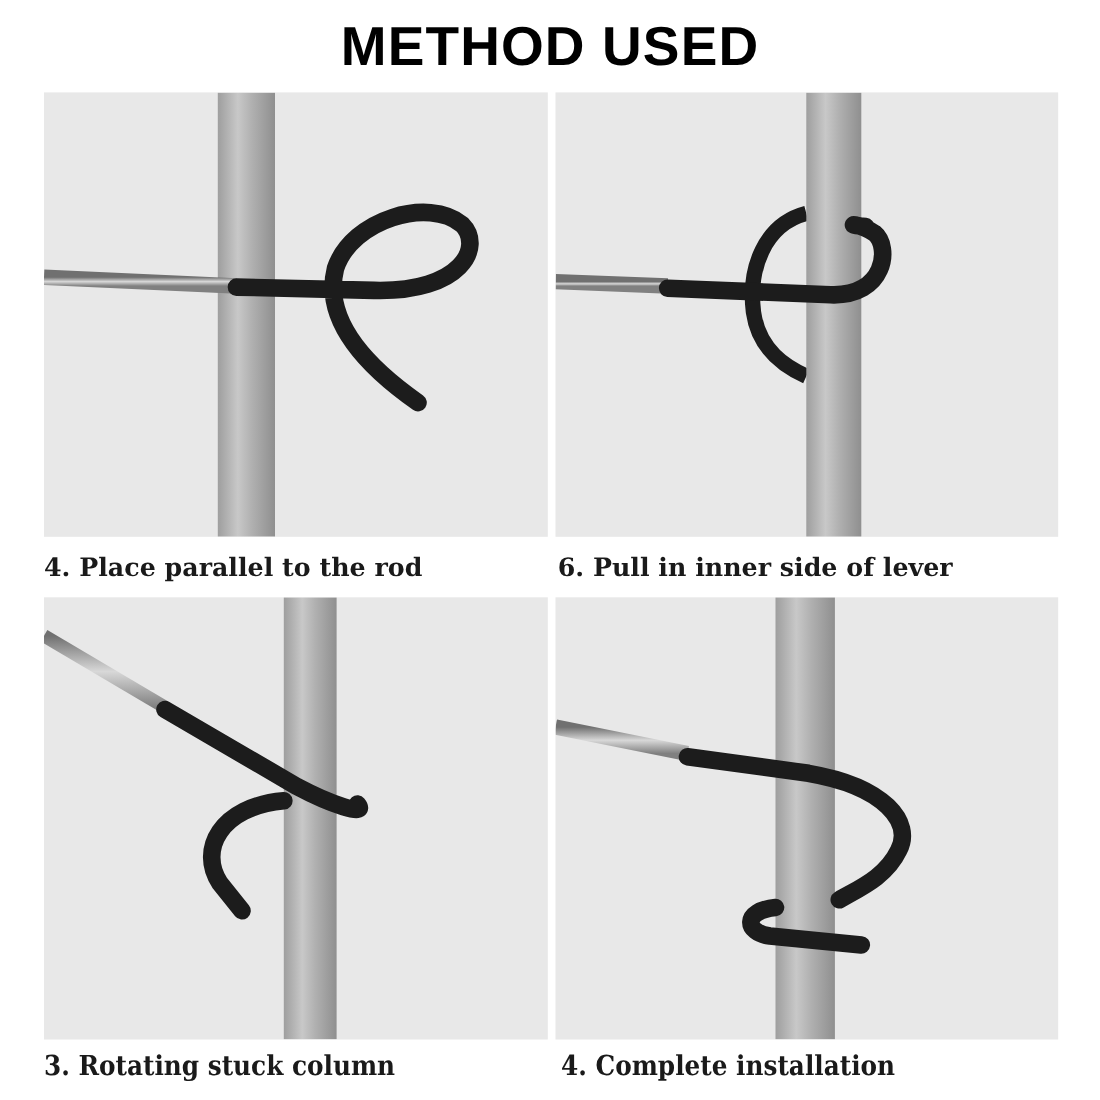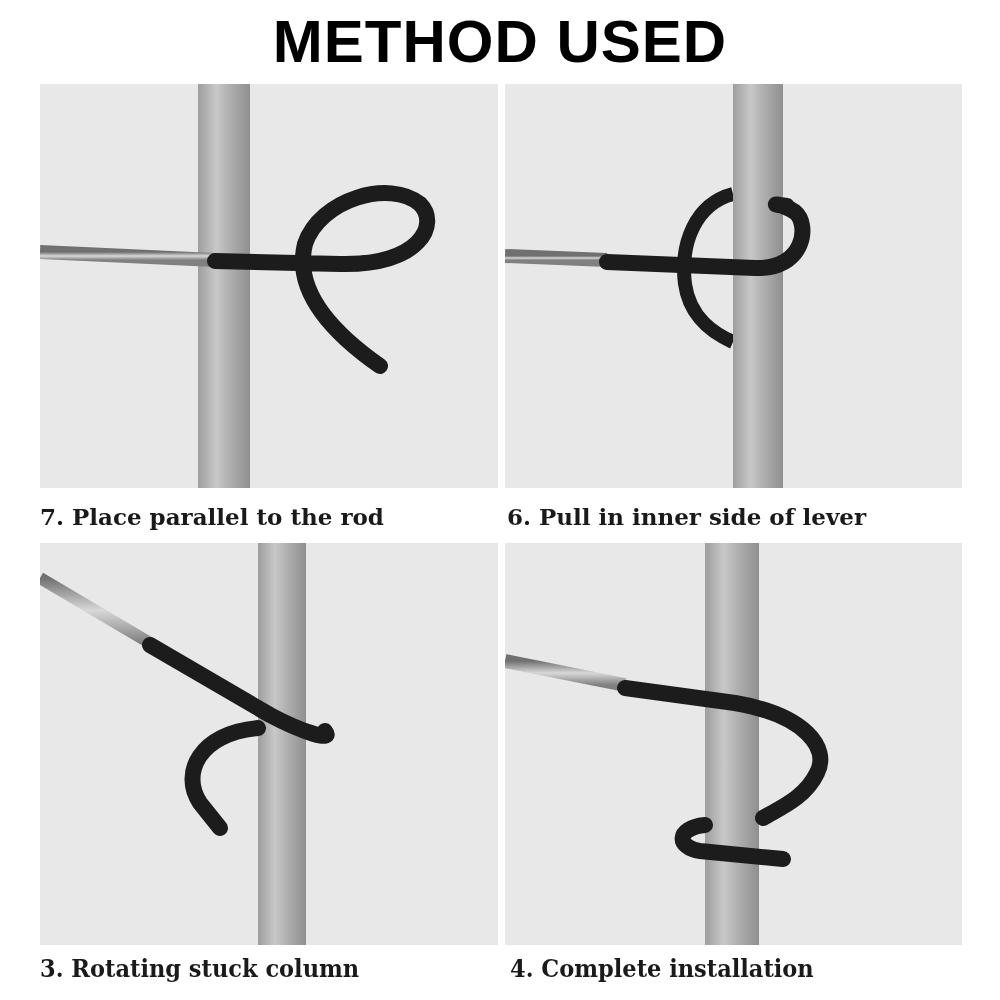--- a/index.html
+++ b/index.html
@@ -1,17 +1,17 @@
 <!DOCTYPE html>
 <html><head>
 <meta charset="utf-8">
 <style>
   html, body { margin:0; padding:0; background:#ffffff; }
   body { width:1000px; height:1000px; position:relative; overflow:hidden; font-family:"Liberation Sans", sans-serif; }
-  .title { position:absolute; left:0; top:8px; width:1000px; text-align:center; font-family:"Liberation Sans", sans-serif; font-weight:bold; font-size:60px; color:#000; letter-spacing:1px; line-height:68px; }
+  .title { position:absolute; left:0; top:8px; width:1000px; text-align:center; font-family:"Liberation Sans", sans-serif; font-weight:bold; font-size:50px; color:#000; letter-spacing:1px; line-height:68px; }
   .panel { position:absolute; background:#e8e8e8; overflow:hidden; }
   .panel svg { position:absolute; left:0; top:0; }
   .caption { position:absolute; font-family:"DejaVu Serif", serif; font-weight:bold; font-size:23px; color:#1a1a1a; white-space:nowrap; line-height:30px; }
   .caption.condensed { transform:scaleX(0.9); transform-origin:left center; font-size:25px; }
 </style>
 </head>
 <body>
 
 <div class="title">METHOD USED</div>
 
@@ -28,21 +28,21 @@
         <stop offset="0" stop-color="#707070"></stop>
         <stop offset="0.5" stop-color="#d8d8d8"></stop>
         <stop offset="1" stop-color="#808080"></stop>
       </linearGradient>
     </defs>
     <rect x="158" y="0" width="52" height="404" fill="url(#pole)"></rect>
     <line x1="0" y1="168" x2="175" y2="176" stroke="url(#rod)" stroke-width="14"></line>
     <path d="M175 177 L300 180 C 380 182, 400 140, 380 120 C 350 95, 280 115, 265 160 C 255 200, 280 240, 340 282" fill="none" stroke="#1c1c1c" stroke-width="16" stroke-linecap="round"></path>
   </svg>
 </div>
-<div class="caption" style="left:40px; top:502px;">7. Place parallel to the rod</div>
+<div class="caption" style="left:40px; top:502px;">4. Place parallel to the rod</div>
 
 <div class="panel" style="left:505px; top:84px; width:457px; height:404px;">
   <svg width="457" height="404" viewBox="0 0 457 404">
     <defs>
       <linearGradient id="pole2" x1="0" x2="1" y1="0" y2="0">
         <stop offset="0" stop-color="#9e9e9e"></stop>
         <stop offset="0.35" stop-color="#c8c8c8"></stop>
         <stop offset="0.6" stop-color="#b0b0b0"></stop>
         <stop offset="1" stop-color="#8f8f8f"></stop>
       </linearGradient>

